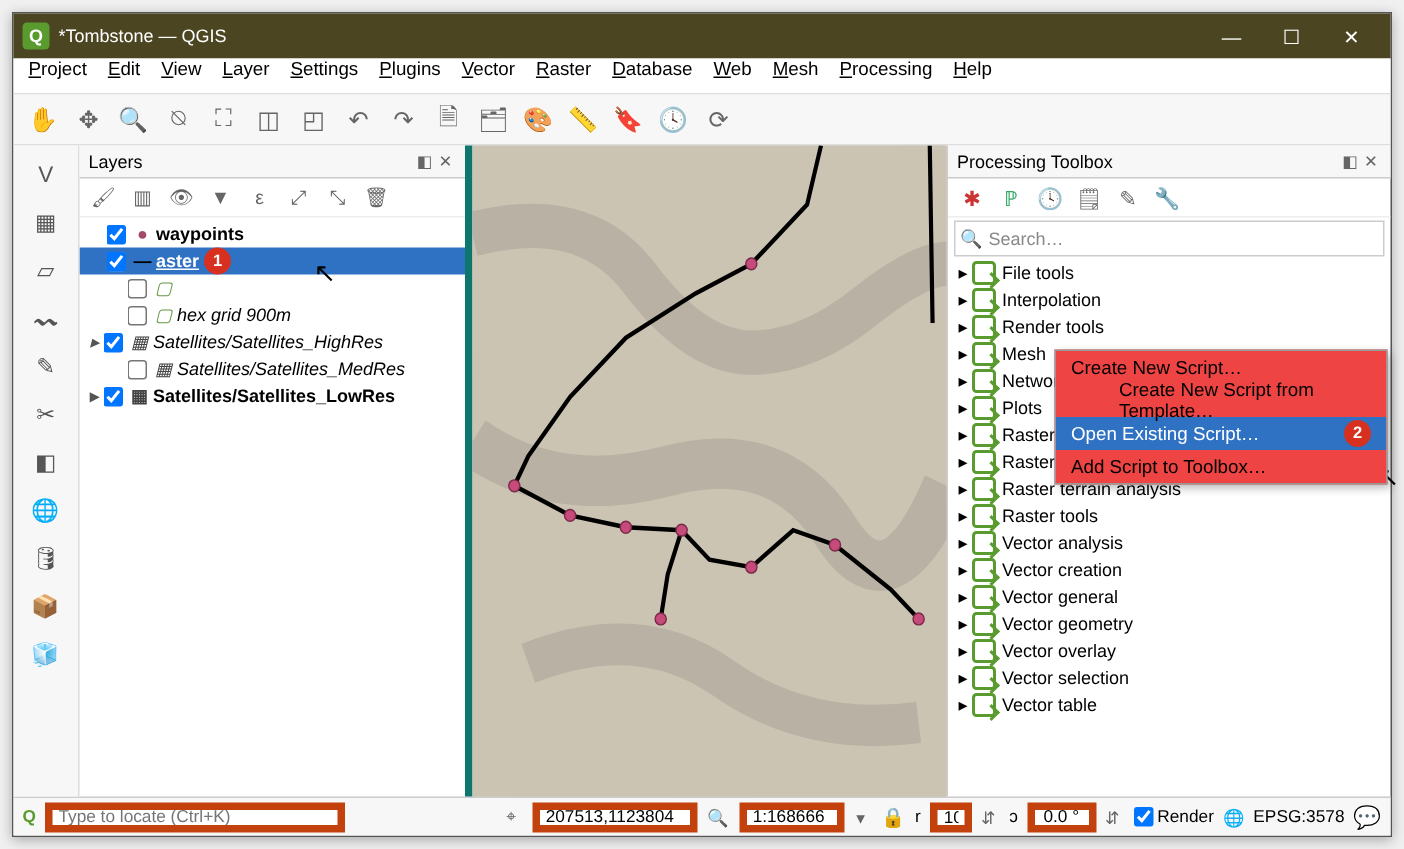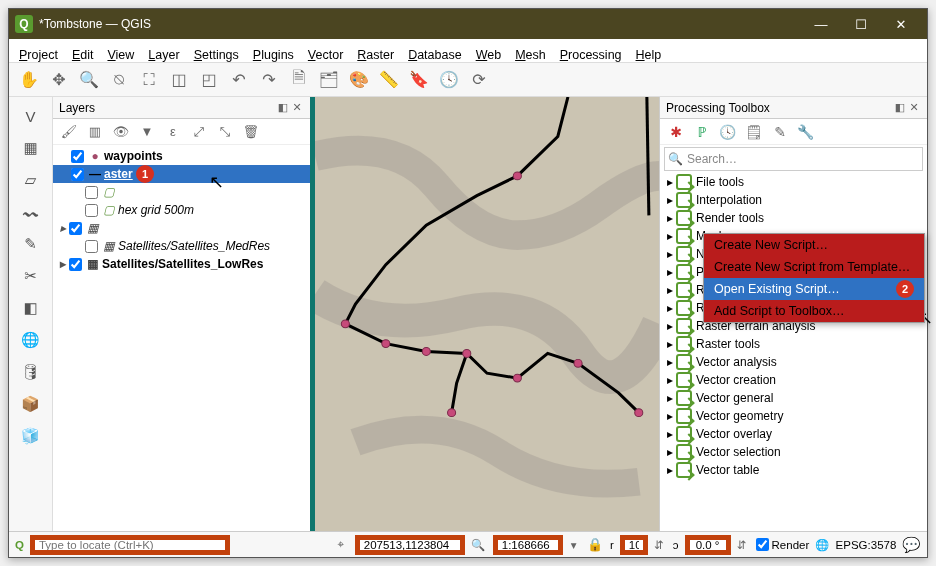--- a/index.html
+++ b/index.html
@@ -2,21 +2,21 @@
 <html><head>
 <meta charset="utf-8">
 <style>
 * { box-sizing: border-box; margin: 0; padding: 0; font-family: "Segoe UI", Tahoma, sans-serif; }
 body { background: #f0f0f0; padding: 8px; }
 .window { width: 920px; height: 550px; background: #fff; border: 1px solid #555; box-shadow: 0 2px 8px rgba(0,0,0,0.3); display: flex; flex-direction: column; }
 .titlebar { height: 30px; background: #4b4521; color: #fff; display: flex; align-items: center; padding: 0 6px; font-size: 12px; }
 .titlebar .qicon { width: 18px; height: 18px; background: #5a9b2f; border-radius: 3px; margin-right: 6px; display:flex;align-items:center;justify-content:center;color:#fff;font-weight:bold;font-size:12px;}
 .titlebar .spacer { flex: 1; }
 .titlebar .winbtn { width: 40px; height: 28px; display: flex; align-items: center; justify-content: center; color: #fff; font-size: 13px; }
-.menubar { height: 24px; background: #fff; border-bottom: 1px solid #ddd; display: flex; align-items: flex-end; padding: 0 10px; font-size: 12.5px; gap: 14px; }
+.menubar { height: 24px; background: #fff; border-bottom: 1px solid #ddd; display: flex; align-items: flex-start; padding: 0 10px; font-size: 12.5px; gap: 14px; }
 .menubar span u { text-decoration: underline; }
 .toolbar { height: 34px; background: #f7f7f7; border-bottom: 1px solid #ddd; display: flex; align-items: center; padding: 2px 6px; gap: 2px; }
 .tbtn { width: 28px; height: 28px; display:flex;align-items:center;justify-content:center;font-size:16px;color:#666;border:1px solid transparent;border-radius:3px;}
 .client { flex: 1; display: flex; min-height: 0; position: relative; }
 .leftbar { width: 44px; background: #f7f7f7; border-right: 1px solid #ddd; display: flex; flex-direction: column; align-items: center; gap: 6px; padding-top: 6px;}
 .leftbar .vb { width: 26px; height: 26px; display:flex;align-items:center;justify-content:center;font-size:15px;color:#555;}
 .layers-panel { width: 262px; border-right: 5px solid #0f766e; display: flex; flex-direction: column; font-size: 12px; }
 .panel-head { height: 22px; border-bottom: 1px solid #ccc; display: flex; align-items: center; padding: 0 6px; background: #f7f7f7; font-size: 12px;}
 .panel-head .spacer{flex:1}
 .panel-head .pc { width:14px;height:14px;font-size:11px;color:#666;display:flex;align-items:center;justify-content:center;}
@@ -30,31 +30,31 @@
 .layer-row.italic{font-style:italic;}
 .layer-row.bold{font-weight:bold;}
 .layer-row.indent1{padding-left:32px;}
 .layer-row .exp{width:12px;text-align:center;color:#555;margin-left:-14px;}
 .callout{width:18px;height:18px;border-radius:50%;background:#d7301f;color:#fff;font-size:11px;font-weight:bold;display:inline-flex;align-items:center;justify-content:center;}
 .cursor{position:absolute;font-size:18px;color:#000;pointer-events:none;}
 .map { flex: 1; position: relative; background: linear-gradient(135deg,#c8c1b0,#b5ad98);}
 .map-overlay{position:absolute;inset:0;}
 .track{stroke:#000;stroke-width:3;fill:none;}
 .wp{fill:#c64a7a;stroke:#7a2a4a;stroke-width:1;}
-.toolbox { width: 268px; border-left: 1px solid #ccc; display: flex; flex-direction: column; font-size: 12px;}
+.toolbox { width: 296px; border-left: 1px solid #ccc; display: flex; flex-direction: column; font-size: 12px;}
 .tbx-tools{height:26px;display:flex;align-items:center;gap:6px;padding:0 6px;border-bottom:1px solid #eee;}
 .tbx-tools .tt{width:20px;height:20px;font-size:14px;color:#666;display:flex;align-items:center;justify-content:center;}
 .tbx-search{height:24px;border:1px solid #ccc;margin:2px 4px;display:flex;align-items:center;color:#888;font-size:12px;}
 .tbx-search .mag{width:22px;text-align:center;}
 .tbx-tree{flex:1;overflow:auto;}
 .tbx-row{display:flex;align-items:center;height:18px;padding-left:4px;}
 .tbx-row .exp{width:12px;text-align:center;}
 .tbx-row .qi{width:16px;height:16px;border-radius:3px;background:#fff;border:2px solid #5a9b2f;margin-right:4px;display:inline-block;position:relative;}
 .tbx-row .qi:after{content:"";position:absolute;width:6px;height:6px;border:2px solid #5a9b2f;border-left:none;border-top:none;transform:rotate(-45deg);right:-3px;bottom:-3px;}
-.dropdown{position:absolute;right:2px;top:136px;width:222px;background:#b91c1c;border:1px solid #999;box-shadow:2px 2px 6px rgba(0,0,0,0.3);z-index:10;font-size:12.5px;}
+.dropdown{position:absolute;right:2px;top:136px;width:222px;background:#ef4444;border:1px solid #999;box-shadow:2px 2px 6px rgba(0,0,0,0.3);z-index:10;font-size:12.5px;}
 .dropdown .dd{height:22px;display:flex;align-items:center;padding:0 10px;}
 .dropdown .dd.sel{background:#2f72c3;color:#fff;}
 .statusbar{height:26px;border-top:1px solid #ccc;background:#f7f7f7;display:flex;align-items:center;font-size:11.5px;gap:6px;padding:0 6px;}
 .statusbar input[type=text]{height:20px;font-size:11.5px;padding:0 4px;border:5px solid #c2410c;}
 .statusbar .locate{flex:0 0 200px;color:#888;}
 .statusbar .spin{width:16px;text-align:center;color:#666;}
 .statusbar .field{display:flex;align-items:center;gap:3px;}
 .statusbar .lock{font-size:13px;color:#666;}
 </style>
 </head>
@@ -144,26 +144,27 @@
             <span>waypoints</span>
           </div>
           <div class="layer-row sel bold"><input type="checkbox" checked="" style=""><span class="sym" style="color:#000">—</span><span style="text-decoration:underline">aster</span> &nbsp;<span class="callout">1</span></div>
           <div class="layer-row italic indent1">
             <input type="checkbox" style="">
             <span class="sym" style="color:#6a9b4a">▢</span>
           </div>
           <div class="layer-row italic indent1">
             <input type="checkbox" style="">
             <span class="sym" style="color:#6a9b4a">▢</span>
-            <span>hex grid 500m</span>
+            <span>hex grid 900m</span>
           </div>
           <div class="layer-row italic">
             <span class="exp">▸</span>
             <input type="checkbox" checked="" style="">
             <span class="sym" style="color:#444">▦</span>
+            <span>Satellites/Satellites_HighRes</span>
           </div>
           <div class="layer-row italic indent1">
             <input type="checkbox" style="">
             <span class="sym" style="color:#444">▦</span>
             <span>Satellites/Satellites_MedRes</span>
           </div>
           <div class="layer-row bold">
             <span class="exp">▸</span>
             <input type="checkbox" checked="" style="">
             <span class="sym" style="color:#444">▦</span>
@@ -299,21 +300,21 @@
             <span class="qi"></span>
             <span>Vector table</span>
           </div>
         </div>
     </div>
 
     <div class="dropdown" id="dropdown">
         <div class="dd" style="display: flex;">
           <span>Create New Script…</span>
         </div>
-        <div class="dd" style="display: flex;">
+        <div class="dd" style="display: flex; margin-left: 32px;">
           <span>Create New Script from Template…</span>
         </div>
         <div class="dd sel" style="display: flex;">
           <span>Open Existing Script…</span>
           <span style="flex:1"></span>
           <span class="callout">2</span>
         </div>
         <div class="dd" style="display: flex; align-items: center;">
           <span>Add Script to Toolbox…</span>
         </div>

